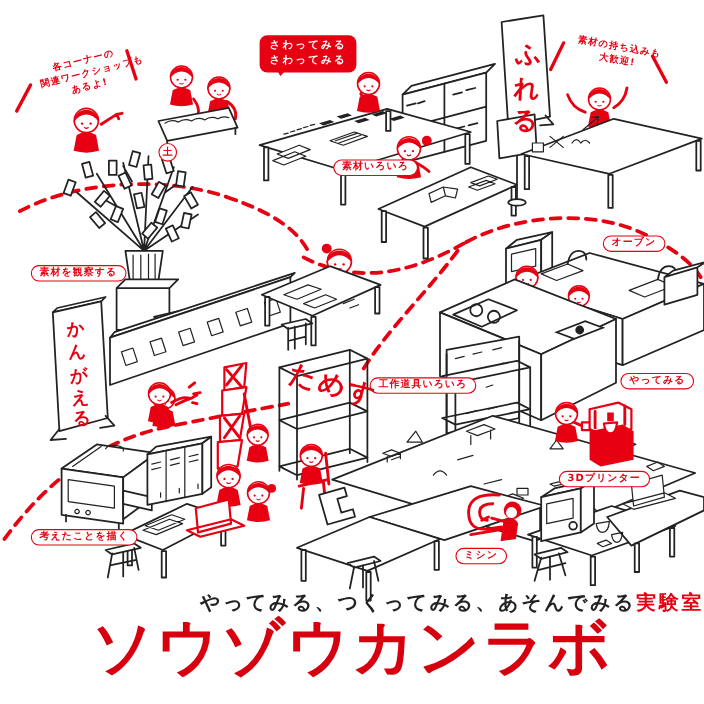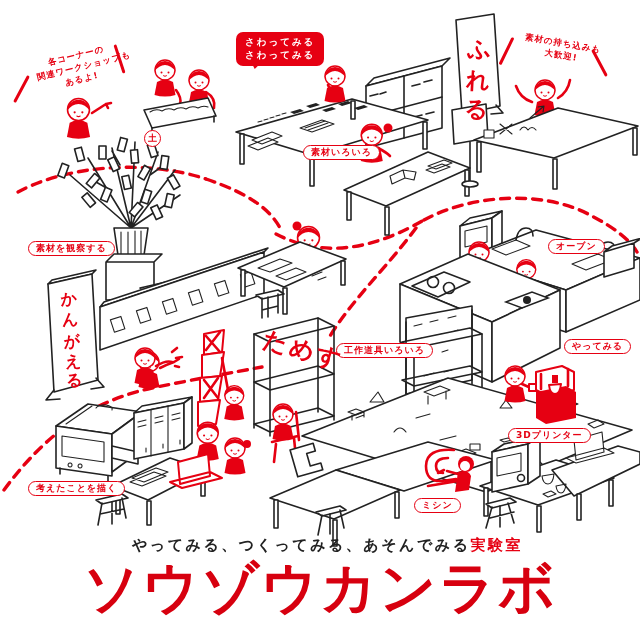--- a/index.html
+++ b/index.html
@@ -25,21 +25,21 @@
        white-space:nowrap;}
   .bubble:after{content:"";position:absolute;bottom:-10px;left:12px;border:7px solid transparent;
        border-top:9px solid #e60012;transform:skewX(-14deg);}
   .note{position:absolute;color:#e60012;font-weight:bold;font-size:8.5px;line-height:1.4;
        text-align:center;letter-spacing:1px;white-space:nowrap;}
   .slash{position:absolute;width:2.6px;height:30px;background:#e60012;border-radius:2px;}
   .vtext{position:absolute;writing-mode:vertical-rl;text-orientation:upright;color:#e60012;
        font-weight:bold;white-space:nowrap;}
   .tamesu{position:absolute;color:#e60012;font-weight:bold;font-size:24px;letter-spacing:3px;
        transform:rotate(16deg);white-space:nowrap;}
-  .tagline{position:absolute;left:0;right:0;top:536px;text-align:center;font-size:15px;
+  .tagline{position:absolute;left:0;right:0;top:536px;text-align:right;font-size:18px;
        font-weight:bold;letter-spacing:2.5px;color:#222;padding-left:15px;}
   .tagline .red{color:#e60012;}
   .title{position:absolute;left:0;right:0;top:551px;text-align:center;font-size:56px;
        font-weight:bold;letter-spacing:2px;color:#d7000f;}
 </style>
 </head>
 <body>
 
 <div id="poster">
 
@@ -350,21 +350,21 @@
 <div class="bubble" style="left:236px;top:32px;">
   <span>さわってみる</span><br>
   <span>さわってみる</span>
 </div>
 
 
 
 <div class="circlbl" style="left:144px;top:130px;">土</div>
 <div class="lbl" style="left:303px;top:145px;text-align:right;">素材いろいろ</div>
 <div class="lbl" style="left:28px;top:241px;">素材を観察する</div>
-<div class="lbl" style="left:548px;top:239px;">オーブン</div>
+<div class="lbl" style="left:548px;top:214px;">オーブン</div>
 <div class="lbl" style="left:564px;top:339px;">やってみる</div>
 <div class="lbl" style="left:336px;top:343px;">工作道具いろいろ</div>
 <div class="lbl" style="left:508px;top:428px;">3Dプリンター</div>
 <div class="lbl" style="left:28px;top:481px;">考えたことを描く</div>
 <div class="lbl" style="left:414px;top:498px;">ミシン</div>
 
 <div class="vtext" style="left:464px;top:24px;font-size:23px;letter-spacing:3px;transform:rotate(3deg);">ふれる</div>
 <div class="vtext" style="left:60px;top:281px;font-size:16px;letter-spacing:2px;transform:rotate(-4deg);">かんがえる</div>
 <div class="tamesu" style="left:262px;top:334px;">ためす</div>
 

